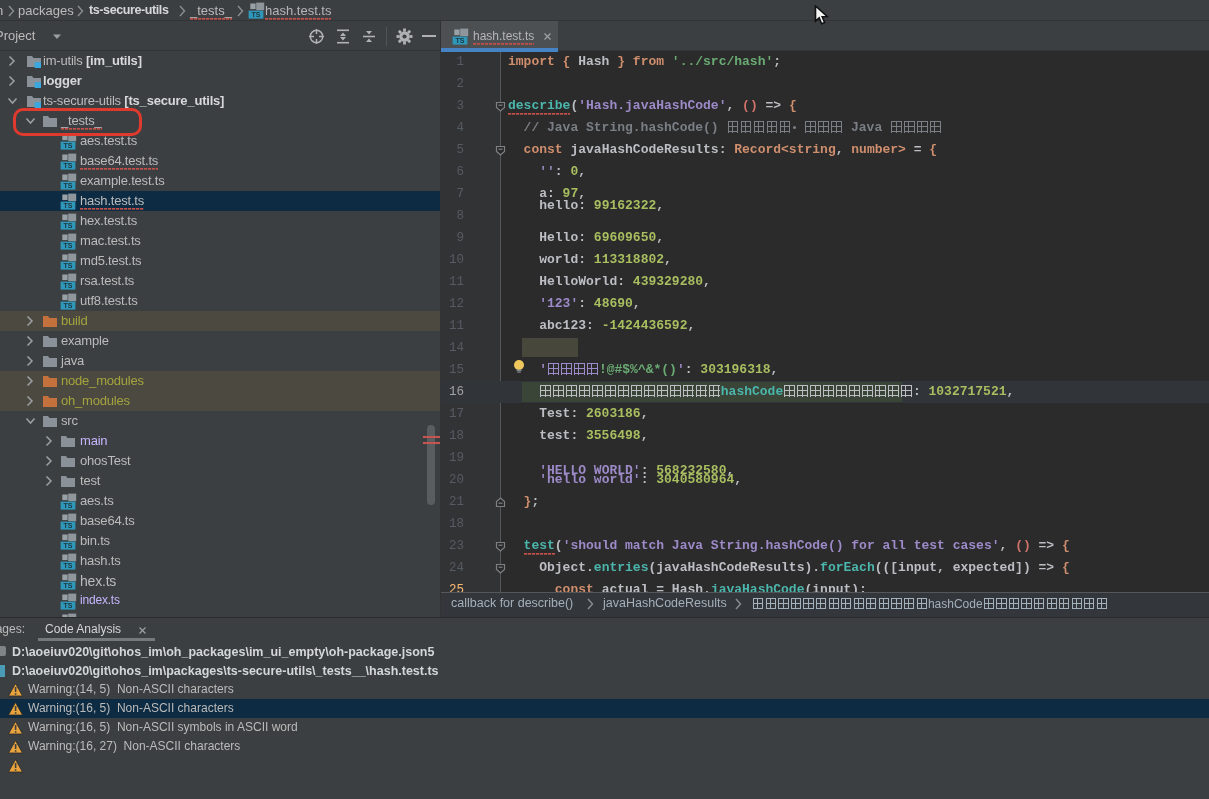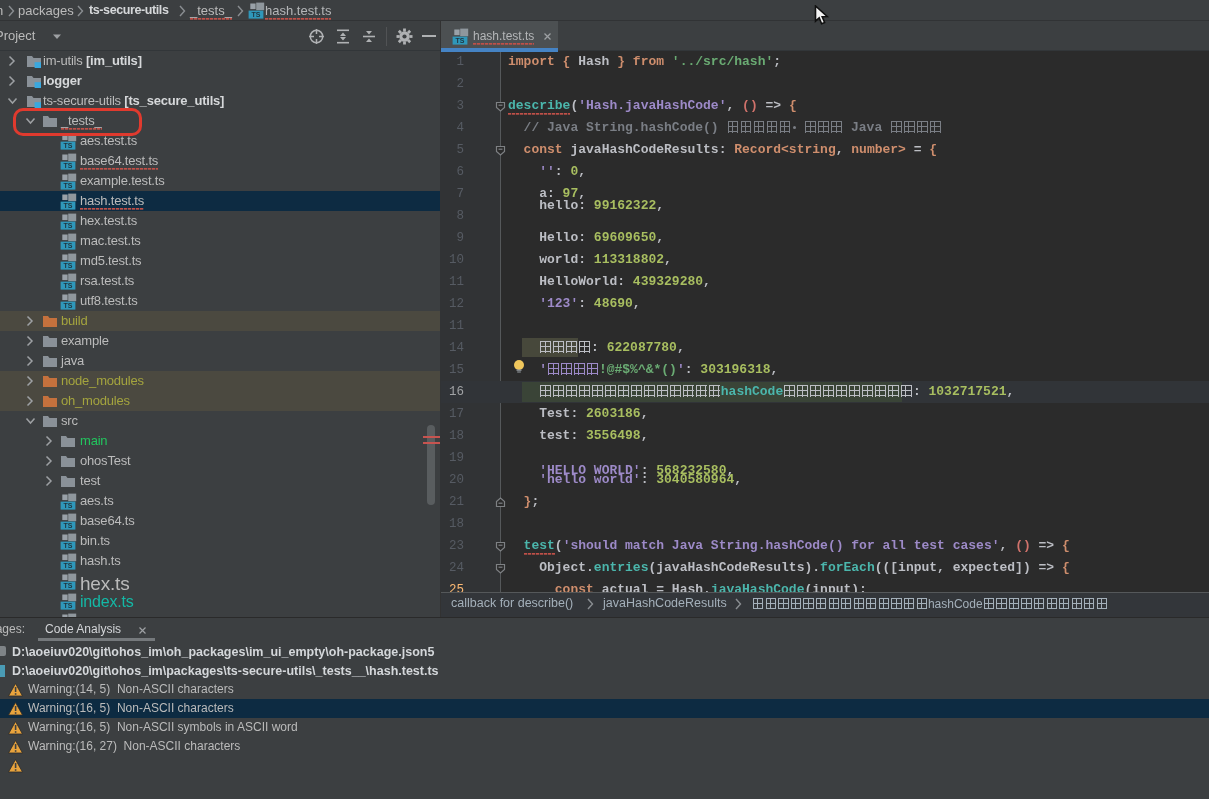--- a/index.html
+++ b/index.html
@@ -253,21 +253,21 @@
 <path d="M1 3 h5 l1.5 2 H15 v9 H1 Z" fill="#8a9198"></path>
     </svg>
 <div class="abs" style="left:61px;top:413px;font-size:13px;color:#bbbbbb;font-weight:normal;letter-spacing:-0.2px;white-space:nowrap">src</div>
 <div class="row" style="top:431px;"></div>
 <svg class="abs" style="left:45px;top:435px" width="8" height="12" viewBox="0 0 8 12">
       <path d="M1.5 1.5 L6 6 L1.5 10.5" fill="none" stroke="#9da0a3" stroke-width="1.5"></path>
     </svg>
 <svg class="abs" style="left:60px;top:433px" width="16" height="16" viewBox="0 0 16 16">
 <path d="M1 3 h5 l1.5 2 H15 v9 H1 Z" fill="#8a9198"></path>
     </svg>
-<div class="abs" style="left:80px;top:433px;font-size:13px;color:#22c55e;font-weight:normal;letter-spacing:-0.2px;white-space:nowrap">main</div>
+<div class="abs" style="left:80px;top:433px;font-size:13px;color:#c4b5fd;font-weight:normal;letter-spacing:-0.2px;white-space:nowrap">main</div>
 <div class="row" style="top:451px;"></div>
 <svg class="abs" style="left:45px;top:455px" width="8" height="12" viewBox="0 0 8 12">
       <path d="M1.5 1.5 L6 6 L1.5 10.5" fill="none" stroke="#9da0a3" stroke-width="1.5"></path>
     </svg>
 <svg class="abs" style="left:60px;top:453px" width="16" height="16" viewBox="0 0 16 16">
 <path d="M1 3 h5 l1.5 2 H15 v9 H1 Z" fill="#8a9198"></path>
     </svg>
 <div class="abs" style="left:80px;top:453px;font-size:13px;color:#bbbbbb;font-weight:normal;letter-spacing:-0.2px;white-space:nowrap">ohosTest</div>
 <div class="row" style="top:471px;"></div>
 <svg class="abs" style="left:45px;top:475px" width="8" height="12" viewBox="0 0 8 12">
@@ -309,29 +309,29 @@
 <text x="7.9" y="15.2" font-family="Liberation Sans" font-size="7" font-weight="bold" fill="#1f353f" text-anchor="middle">TS</text>
     </svg>
 <div class="abs" style="left:80px;top:553px;font-size:13px;color:#bbbbbb;font-weight:normal;letter-spacing:-0.2px;white-space:nowrap">hash.ts</div>
 <div class="row" style="top:571px;"></div>
 <svg class="abs" style="left:60px;top:573px" width="17" height="17" viewBox="0 0 17 17">
 <rect x="2.3" y="1.5" width="5.3" height="5.6" fill="#99a1a8"></rect>
 <rect x="8.2" y="0.6" width="8" height="7.6" fill="#8f979d"></rect>
 <rect x="0.6" y="8.6" width="14.8" height="8" fill="#2f97ba"></rect>
 <text x="7.9" y="15.2" font-family="Liberation Sans" font-size="7" font-weight="bold" fill="#1f353f" text-anchor="middle">TS</text>
     </svg>
-<div class="abs" style="left:80px;top:573px;font-size:19px;color:#bbbbbb;font-weight:normal;letter-spacing:-0.2px;white-space:nowrap">hex.ts</div>
+<div class="abs" style="left:80px;top:573px;font-size:14px;color:#bbbbbb;font-weight:normal;letter-spacing:-0.2px;white-space:nowrap">hex.ts</div>
 <div class="row" style="top:591px;"></div>
 <svg class="abs" style="left:60px;top:593px" width="17" height="17" viewBox="0 0 17 17">
 <rect x="2.3" y="1.5" width="5.3" height="5.6" fill="#99a1a8"></rect>
 <rect x="8.2" y="0.6" width="8" height="7.6" fill="#8f979d"></rect>
 <rect x="0.6" y="8.6" width="14.8" height="8" fill="#2f97ba"></rect>
 <text x="7.9" y="15.2" font-family="Liberation Sans" font-size="7" font-weight="bold" fill="#1f353f" text-anchor="middle">TS</text>
     </svg>
-<div class="abs" style="left:80px;top:593px;font-size:16px;color:#14b8a6;font-weight:normal;letter-spacing:-0.2px;white-space:nowrap">index.ts</div>
+<div class="abs" style="left:80px;top:593px;font-size:12px;color:#c4b5fd;font-weight:normal;letter-spacing:-0.2px;white-space:nowrap">index.ts</div>
 <svg class="abs" style="left:60px;top:613px" width="17" height="17" viewBox="0 0 17 17">
 <rect x="2.3" y="1.5" width="5.3" height="5.6" fill="#99a1a8"></rect>
 <rect x="8.2" y="0.6" width="8" height="7.6" fill="#8f979d"></rect>
 <rect x="0.6" y="8.6" width="14.8" height="8" fill="#2f97ba"></rect>
 <text x="7.9" y="15.2" font-family="Liberation Sans" font-size="7" font-weight="bold" fill="#1f353f" text-anchor="middle">TS</text>
     </svg>
 <div class="abs" style="left:13px;top:108px;width:129px;height:28px;border:3.5px solid #e03a2e;border-radius:10px;z-index:50"></div>
 <div class="abs" style="left:427px;top:425px;width:8px;height:80px;background:#595d5f;border-radius:4px"></div>
 <div class="abs" style="left:423px;top:436px;width:18px;height:2.4px;background:#c75450"></div>
 <div class="abs" style="left:423px;top:442px;width:18px;height:2.4px;background:#c75450"></div>
@@ -408,21 +408,21 @@
 <div class="ed" style="top:95px"><span class="sq" style="color:#4bb6ac">describe</span><span style="color:#bcbec4">(</span><span style="color:#9d8ac8">'Hash.javaHashCode'</span><span style="color:#bcbec4">, </span><span style="color:#d0726b">()</span><span style="color:#bcbec4"> =&gt; </span><span style="color:#cf8e6d">{</span></div>
 <div class="ed" style="top:117px"><span style="color:#7a7e85">  // Java String.hashCode() </span><span style="color:#7a7e85"><i class="cj"></i><i class="cj"></i><i class="cj"></i><i class="cj"></i><i class="cj"></i></span><span style="display:inline-block;width:13px;position:relative"><i style="position:absolute;left:2px;bottom:2px;width:3px;height:3px;background:#7a7e85;border-radius:50%"></i></span><span style="color:#7a7e85"><i class="cj"></i><i class="cj"></i><i class="cj"></i></span><span style="color:#7a7e85"> Java </span><span style="color:#7a7e85"><i class="cj"></i><i class="cj"></i><i class="cj"></i><i class="cj"></i></span></div>
 <div class="ed" style="top:139px"><span style="color:#bcbec4">  </span><span style="color:#cf8e6d">const </span><span style="color:#bcbec4">javaHashCodeResults</span><span style="color:#bcbec4">: </span><span style="color:#cf8e6d">Record&lt;string</span><span style="color:#bcbec4">, </span><span style="color:#cf8e6d">number&gt;</span><span style="color:#bcbec4"> = </span><span style="color:#cf8e6d">{</span></div>
 <div class="ed" style="top:161px"><span style="color:#bcbec4">    </span><span style="color:#9d8ac8">''</span><span style="color:#bcbec4">: </span><span style="color:#a8be60">0</span><span style="color:#bcbec4">,</span></div>
 <div class="ed" style="top:183px"><span style="color:#bcbec4">    a: </span><span style="color:#a8be60">97</span><span style="color:#bcbec4">,</span></div>
 <div class="ed" style="top:195px"><span style="color:#bcbec4">    hello: </span><span style="color:#a8be60">99162322</span><span style="color:#bcbec4">,</span></div>
 <div class="ed" style="top:227px"><span style="color:#bcbec4">    Hello: </span><span style="color:#a8be60">69609650</span><span style="color:#bcbec4">,</span></div>
 <div class="ed" style="top:249px"><span style="color:#bcbec4">    world: </span><span style="color:#a8be60">113318802</span><span style="color:#bcbec4">,</span></div>
 <div class="ed" style="top:271px"><span style="color:#bcbec4">    HelloWorld: </span><span style="color:#a8be60">439329280</span><span style="color:#bcbec4">,</span></div>
 <div class="ed" style="top:293px"><span style="color:#bcbec4">    </span><span style="color:#9d8ac8">'123'</span><span style="color:#bcbec4">: </span><span style="color:#a8be60">48690</span><span style="color:#bcbec4">,</span></div>
-<div class="ed" style="top:337px"><span style="color:#bcbec4">    </span><span style="color:#bcbec4"><i class="cj"></i><i class="cj"></i><i class="cj"></i><i class="cj"></i></span><span style="color:#bcbec4">: </span><span style="color:#a8be60">622087780</span><span style="color:#bcbec4">,</span></div>
+<div class="ed" style="top:315px"><span style="color:#bcbec4">    abc123: </span><span style="color:#a8be60">-1424436592</span><span style="color:#bcbec4">,</span></div>
 <div class="ed" style="top:359px"><span style="color:#bcbec4">    </span><span style="color:#9d8ac8">'</span><span style="color:#9d8ac8"><i class="cj"></i><i class="cj"></i><i class="cj"></i><i class="cj"></i></span><span style="color:#6aab73">!@#$%^&amp;*()</span><span style="color:#9d8ac8">'</span><span style="color:#bcbec4">: </span><span style="color:#a8be60">303196318</span><span style="color:#bcbec4">,</span></div>
 <div class="ed" style="top:381px"><span style="color:#bcbec4">    </span><span style="color:#bcbec4"><i class="cj"></i><i class="cj"></i><i class="cj"></i><i class="cj"></i><i class="cj"></i><i class="cj"></i><i class="cj"></i><i class="cj"></i><i class="cj"></i><i class="cj"></i><i class="cj"></i><i class="cj"></i><i class="cj"></i><i class="cj"></i></span><span style="color:#4bb6ac">hashCode</span><span style="color:#bcbec4"><i class="cj"></i><i class="cj"></i><i class="cj"></i><i class="cj"></i><i class="cj"></i><i class="cj"></i><i class="cj"></i><i class="cj"></i><i class="cj"></i><i class="cj"></i></span><span style="color:#bcbec4">: </span><span style="color:#a8be60">1032717521</span><span style="color:#bcbec4">,</span></div>
 <div class="ed" style="top:403px"><span style="color:#bcbec4">    Test: </span><span style="color:#a8be60">2603186</span><span style="color:#bcbec4">,</span></div>
 <div class="ed" style="top:425px"><span style="color:#bcbec4">    test: </span><span style="color:#a8be60">3556498</span><span style="color:#bcbec4">,</span></div>
 <div class="ed" style="top:460px"><span style="color:#bcbec4">    </span><span style="color:#9d8ac8">'HELLO WORLD'</span><span style="color:#bcbec4">: </span><span style="color:#a8be60">568232580</span><span style="color:#bcbec4">,</span></div>
 <div class="ed" style="top:469px"><span style="color:#bcbec4">    </span><span style="color:#9d8ac8">'hello world'</span><span style="color:#bcbec4">: </span><span style="color:#a8be60">3040580964</span><span style="color:#bcbec4">,</span></div>
 <div class="ed" style="top:491px"><span style="color:#bcbec4">  </span><span style="color:#cf8e6d">}</span><span style="color:#bcbec4">;</span></div>
 <div class="ed" style="top:535px"><span style="color:#bcbec4">  </span><span class="sq" style="color:#4bb6ac">test</span><span style="color:#bcbec4">(</span><span style="color:#9d8ac8">'should match Java String.hashCode() for all test cases'</span><span style="color:#bcbec4">, </span><span style="color:#d0726b">()</span><span style="color:#bcbec4"> =&gt; </span><span style="color:#cf8e6d">{</span></div>
 <div class="ed" style="top:557px"><span style="color:#bcbec4">    Object.</span><span style="color:#4bb6ac">entries</span><span style="color:#bcbec4">(javaHashCodeResults).</span><span style="color:#4bb6ac">forEach</span><span style="color:#bcbec4">(([input, expected]) =&gt; </span><span style="color:#cf8e6d">{</span></div>
 <div class="ed" style="top:579px"><span style="color:#bcbec4">      </span><span style="color:#cf8e6d">const </span><span style="color:#bcbec4">actual</span><span style="color:#bcbec4"> = Hash.</span><span style="color:#4bb6ac">javaHashCode</span><span style="color:#bcbec4">(input)</span><span style="color:#bcbec4">;</span></div>

